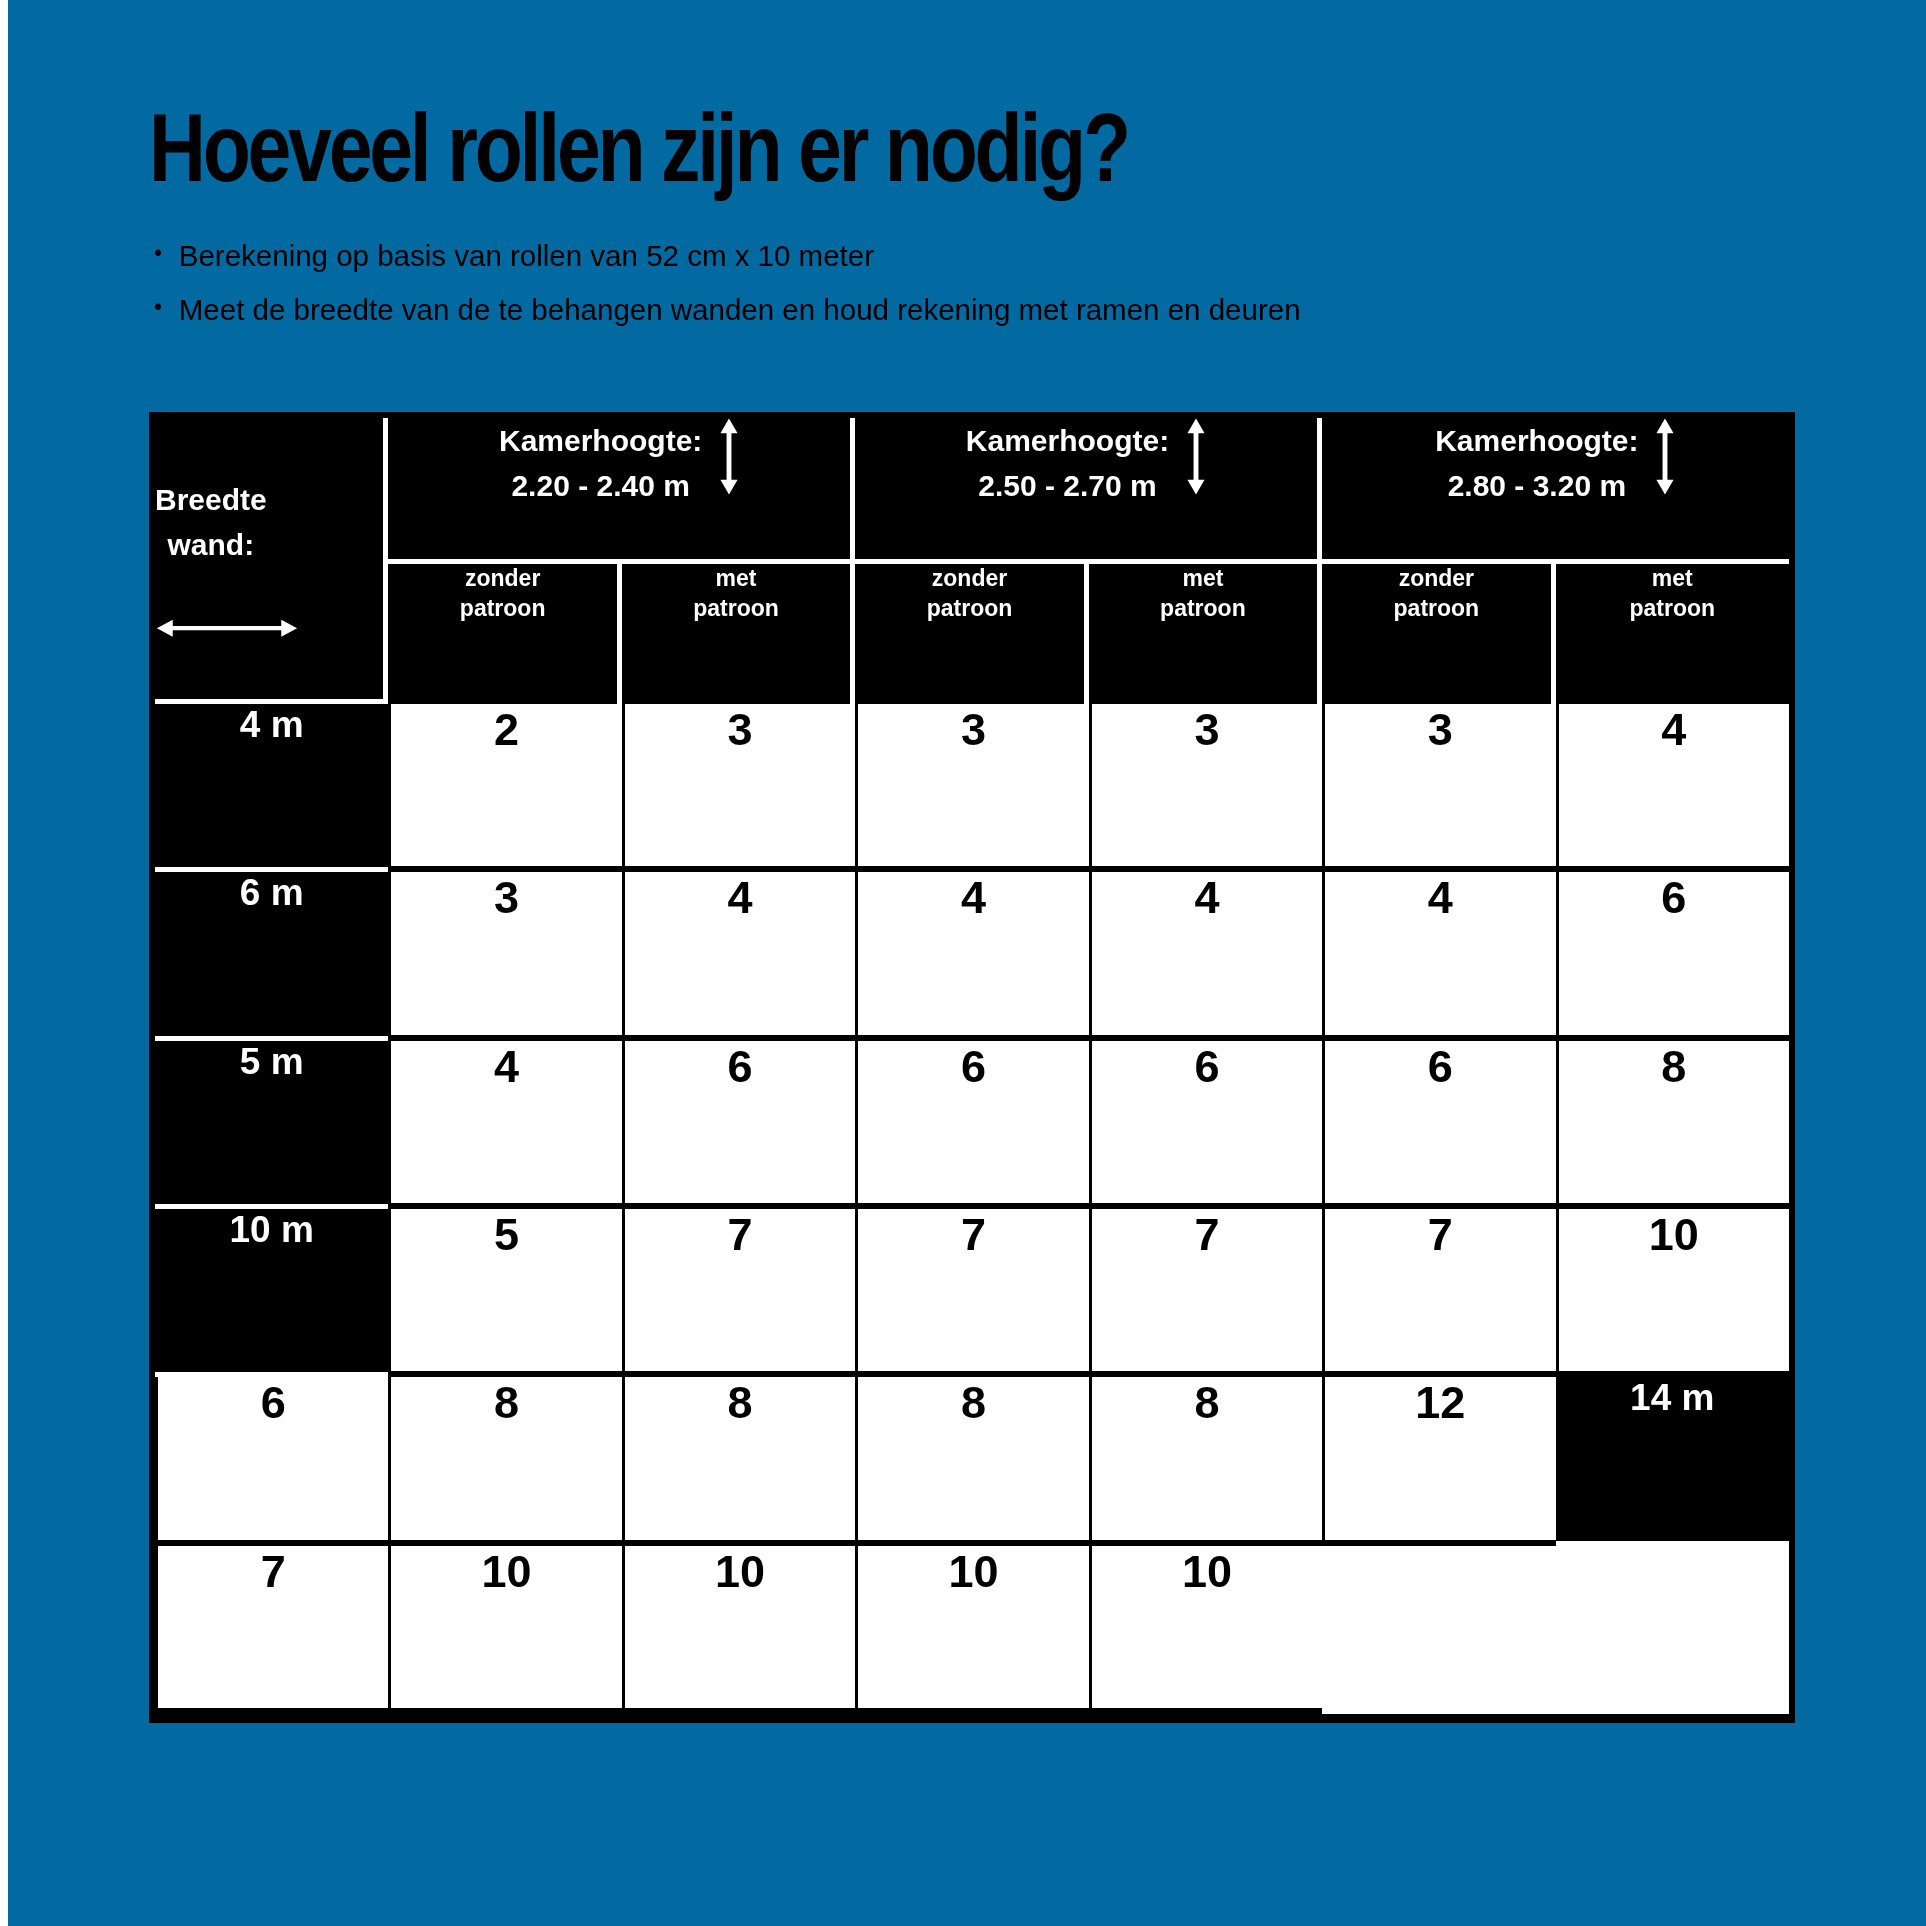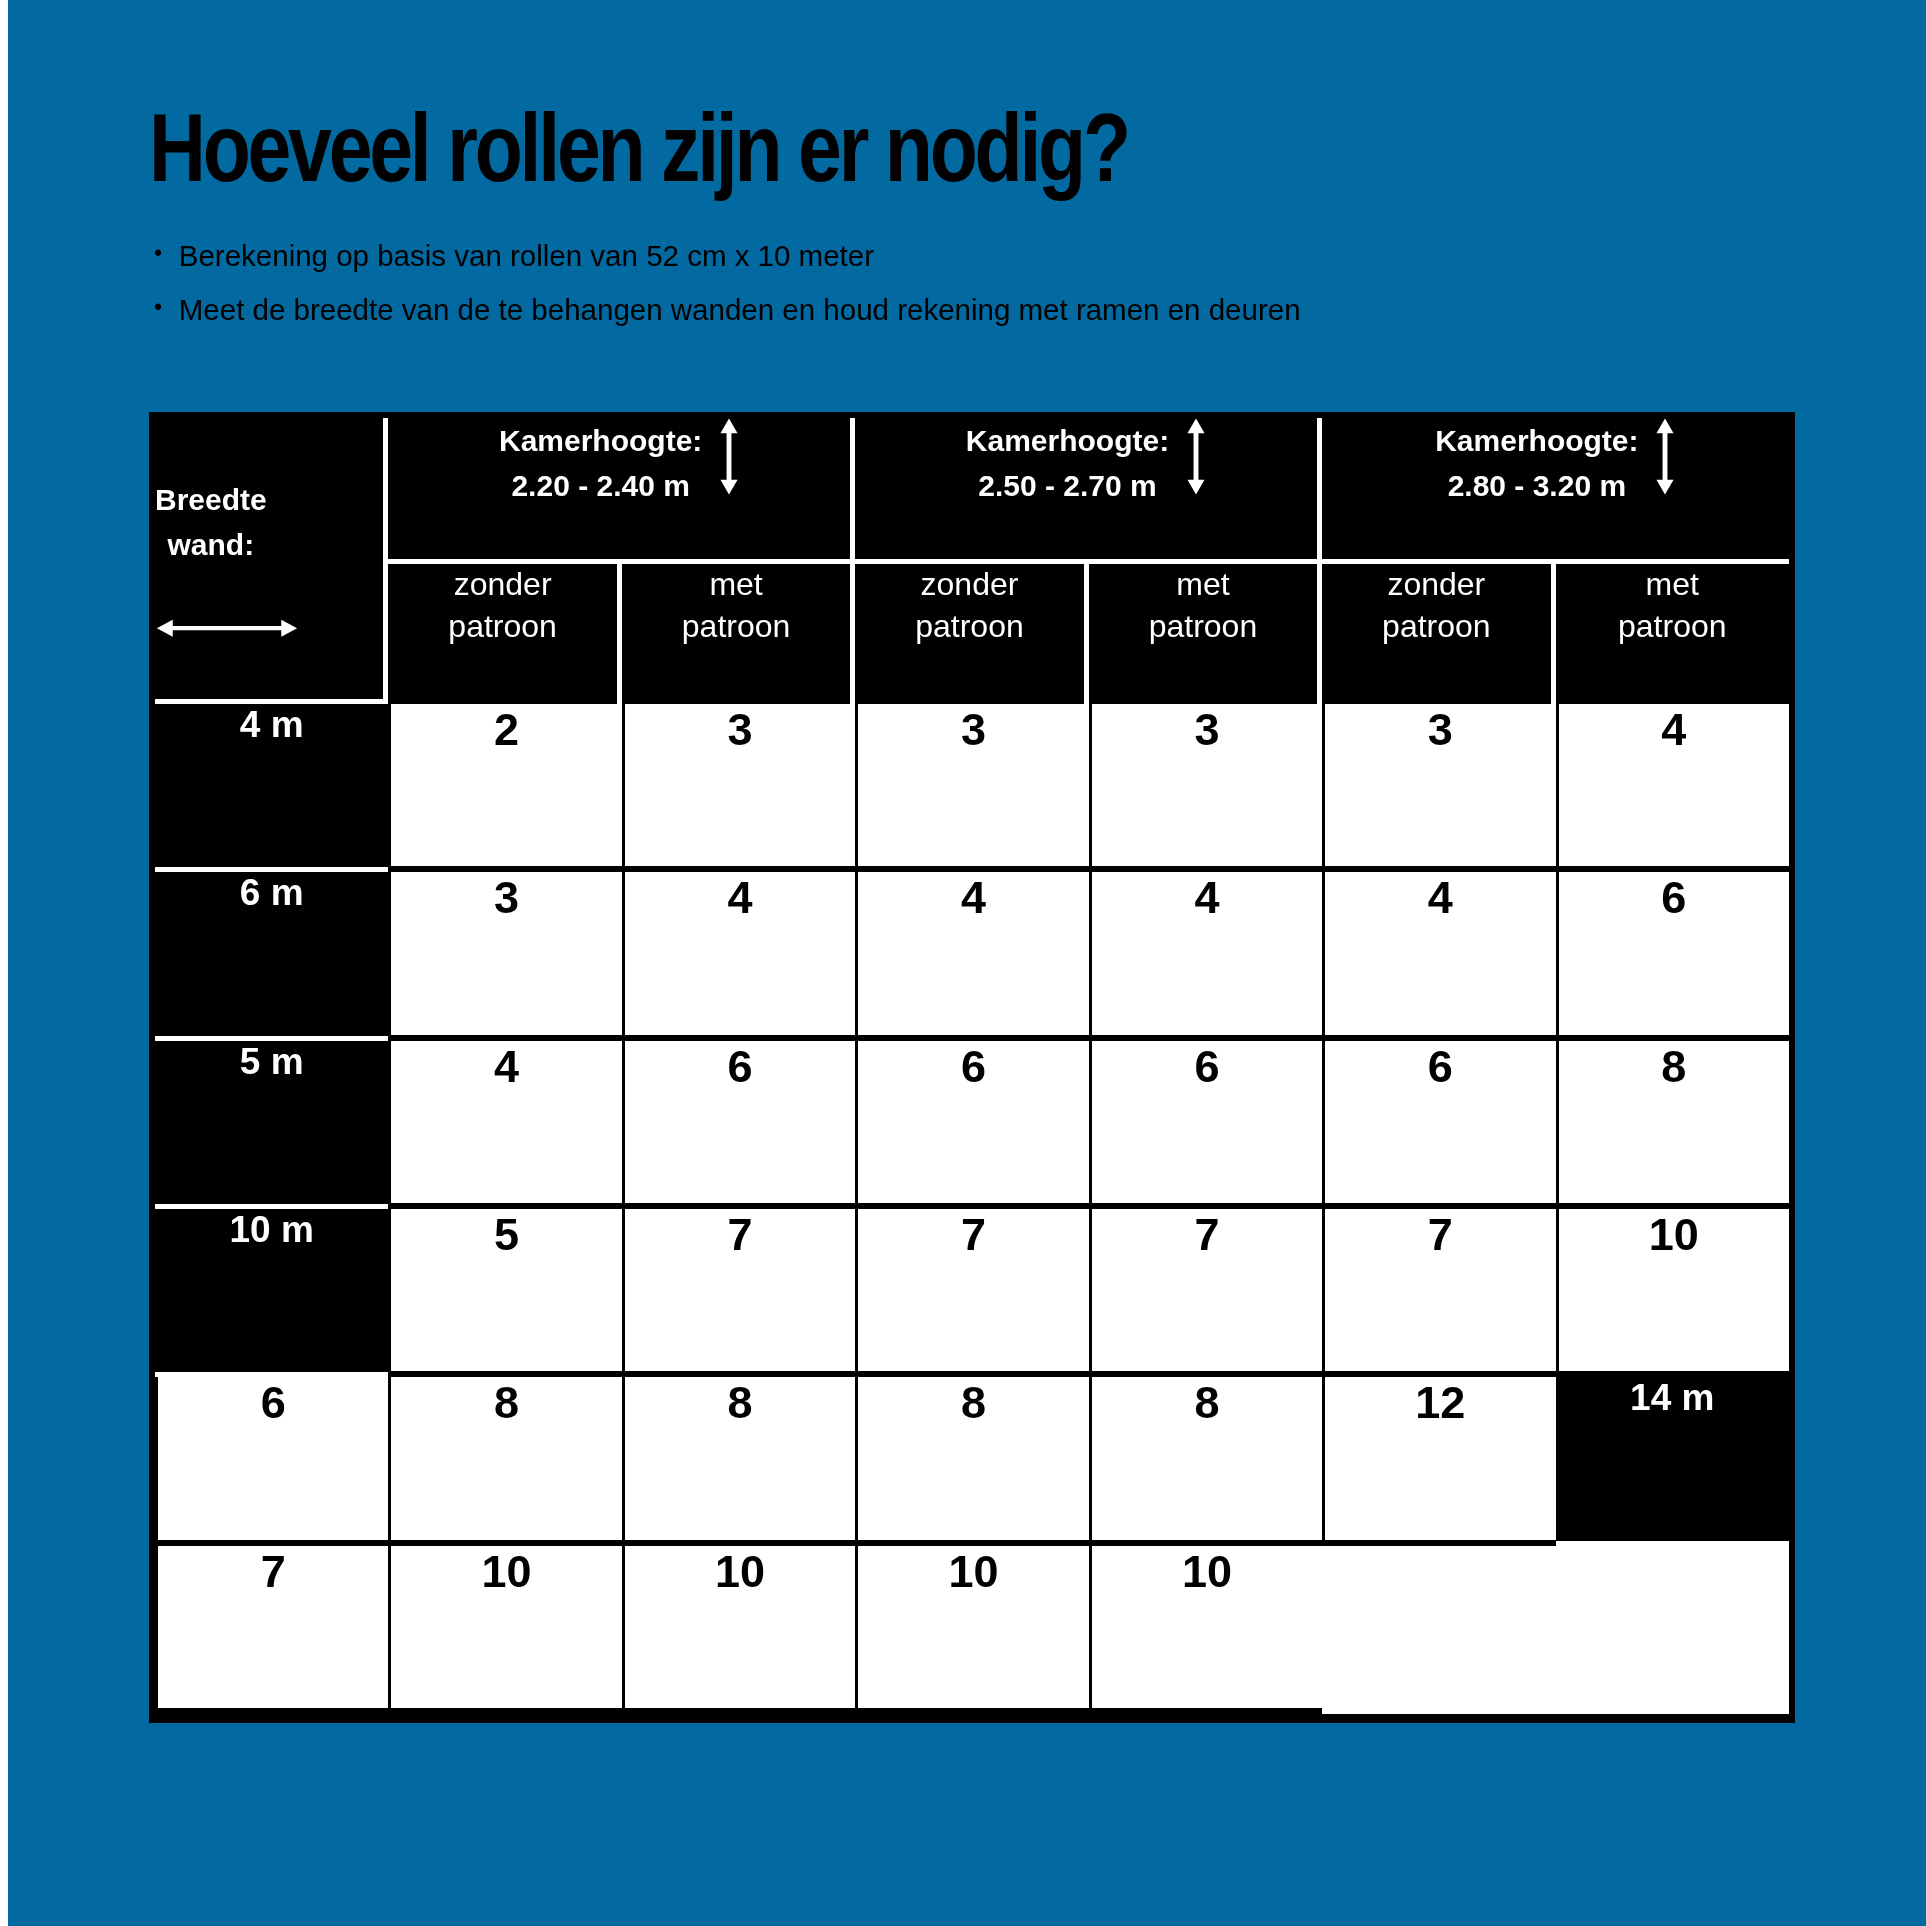--- a/index.html
+++ b/index.html
@@ -28,21 +28,21 @@
   }
   .c { display:flex; align-items:flex-start; justify-content:center; text-align:center; box-sizing:border-box; min-width:0; min-height:0; }
   .hdr { background:#000; color:#fff; }
   .corner { grid-row:1 / span 2; grid-column:1; flex-direction:column; border-right:5.1px solid #fff; border-bottom:5.1px solid #fff;gap:7px; }
   .corner-text { font-size:30px; font-weight:bold; line-height:1.5; }
   .h-arrow { width:144px; height:24.4px; margin-top:42px; }
   .group { grid-column:span 2; border-right:5.1px solid #fff; border-bottom:5.1px solid #fff; gap:15.4px; }
   .group.last { border-right:0; }
   .gtxt { font-size:30px; font-weight:bold; line-height:1.5; }
   .v-arrow { width:22px; height:77px; }
-  .sub { border-right:5.1px solid #fff; font-size:32px; font-weight:normal; line-height:1.3; }
+  .sub { border-right:5.1px solid #fff; font-size:23px; font-weight:bold; line-height:1.3; }
   .sub.last { border-right:0; }
   .rowlabel { background:#000; color:#fff; border-bottom:5.1px solid #fff; font-size:37px; font-weight:bold; }
   .data { background:#fff; color:#000; border-left:3.9px solid #000; border-bottom:6.4px solid #000; font-size:45px; font-weight:bold; }
 </style>
 </head>
 <body>
 
 <div class="page">
 
   <h1 class="title">Hoeveel rollen zijn er nodig?</h1>

